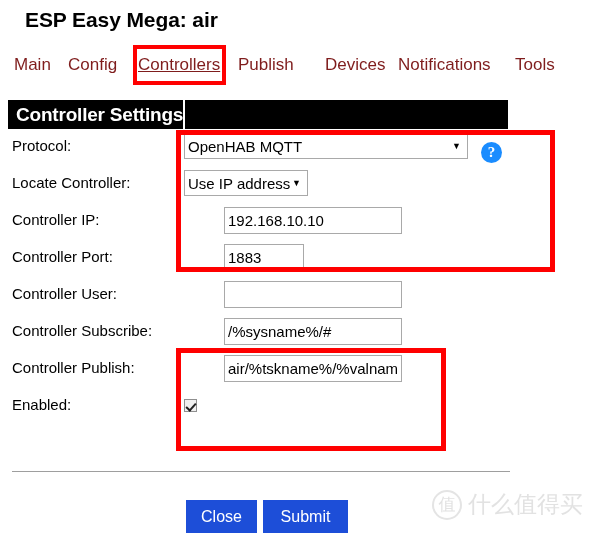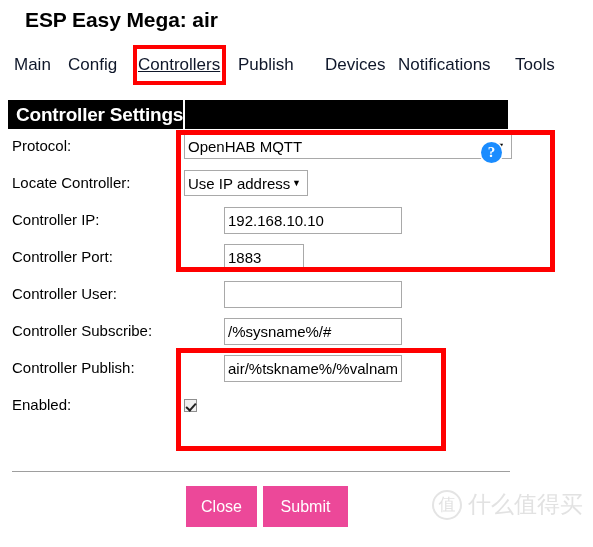--- a/index.html
+++ b/index.html
@@ -34,21 +34,21 @@
     position: absolute;
     left: 0px;
     top: 54px;
     width: 593px;
     height: 26px;
   }
   .nav-link {
     position: absolute;
     top: 0px;
     font-size: 17px;
-    color: #0f172a;
+    color: #7f1d1d;
     text-decoration: none;
     white-space: nowrap;
     line-height: 22px;
   }
   .nav-link.active {
     text-decoration: underline;
   }
 
   
   #nav-highlight {
@@ -155,21 +155,21 @@
   .sel-arrow {
     position: absolute;
     right: 7px;
     top: 50%;
     transform: translateY(-48%);
     font-size: 9px;
     color: #000;
     pointer-events: none;
     line-height: 1;
   }
-  select.sel.protocol { width: 328px; }
+  select.sel.protocol { width: 284px; }
   select.sel.locate   { width: 124px; }
 
   
   #help-icon {
     position: absolute;
     left: 481px;
     top: 142px;
     width: 21px;
     height: 21px;
     border-radius: 50%;
@@ -227,23 +227,23 @@
   #hr {
     position: absolute;
     left: 12px;
     top: 471px;
     width: 498px;
     height: 1px;
     background: #9e9e9e;
   }
   .btn {
     position: absolute;
-    top: 486px;
-    height: 41px;
-    background: #ec4899;
+    top: 500px;
+    height: 33px;
+    background: #1d4ed8;
     color: #ffffff;
     border: none;
     font-family: "Liberation Sans", sans-serif;
     font-size: 16px;
     cursor: pointer;
     padding: 0;
   }
   #btn-close  { left: 186px; width: 71px; }
   #btn-submit { left: 263px; width: 85px; }
 

